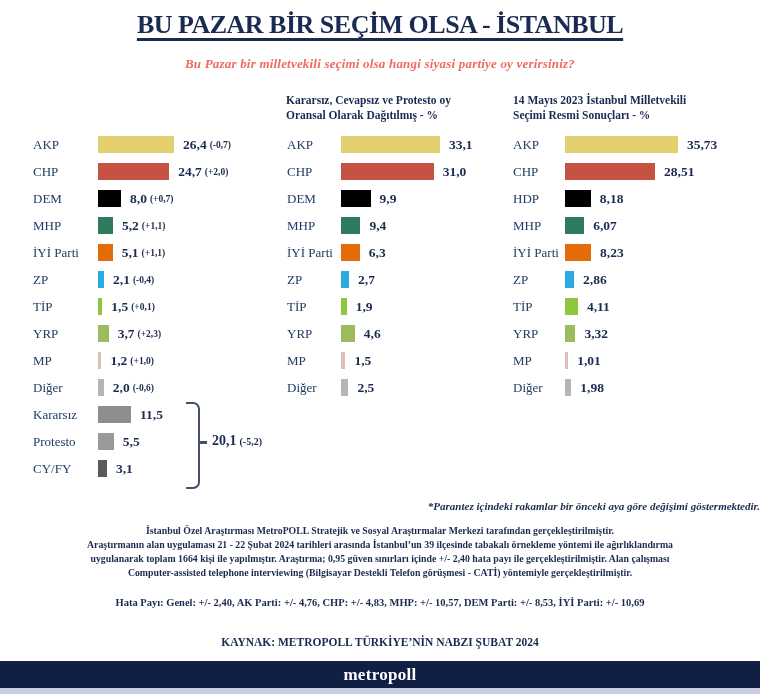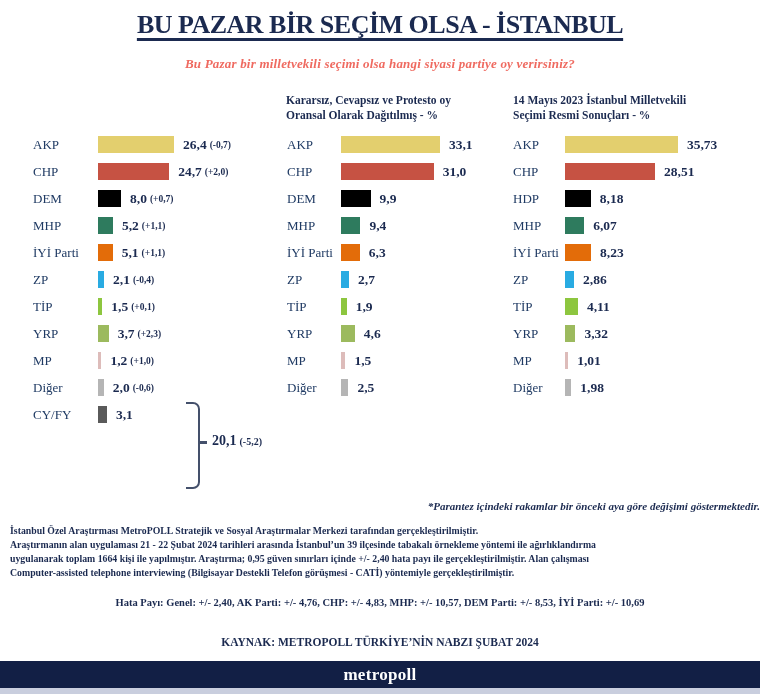--- a/index.html
+++ b/index.html
@@ -33,21 +33,21 @@
 
   .bracket{position:absolute;left:186px;top:402px;width:12px;height:83px;
            border:2.5px solid #44506b;border-left:none;border-radius:0 7px 7px 0;}
   .bracket-dash{position:absolute;left:199px;top:441px;width:8px;height:2.5px;background:#44506b;}
   .bracket-label{position:absolute;left:212px;top:433px;font-size:14px;font-weight:bold;color:#1b2a50;}
   .bracket-label .chg{font-size:10px;}
 
   .footnote{position:absolute;top:500px;left:0;width:760px;text-align:right;
             font-size:11px;font-weight:bold;font-style:italic;color:#1b2a50;}
 
-  .methodology{position:absolute;top:524px;left:10px;width:740px;text-align:left;
+  .methodology{position:absolute;top:524px;left:10px;width:740px;text-align:center;
                font-size:9.8px;font-weight:bold;line-height:14px;color:#1b2a50;}
 
   .error-margin{position:absolute;top:597px;left:0;width:760px;text-align:center;
                 font-size:10.5px;font-weight:bold;color:#1b2a50;}
 
   .source{position:absolute;top:636px;left:0;width:760px;text-align:center;
           font-size:11.5px;font-weight:bold;color:#1b2a50;}
 
   .footer-bar{position:absolute;top:661px;left:0;width:760px;height:27px;background:#121f45;
               display:flex;align-items:center;justify-content:center;}
@@ -130,20 +130,30 @@
         <span class="val">1,2</span>
         <span class="chg">(+1,0)</span>
       </div>
       <div class="bar-row">
         <span class="party-label">Diğer</span>
         <span class="bar" style="width: 5.76px; background: rgb(181, 181, 181);"></span>
         <span class="val">2,0</span>
         <span class="chg">(-0,6)</span>
       </div>
       <div class="bar-row">
+        <span class="party-label">Kararsız</span>
+        <span class="bar" style="width: 33.12px; background: rgb(142, 142, 142);"></span>
+        <span class="val">11,5</span>
+      </div>
+      <div class="bar-row">
+        <span class="party-label">Protesto</span>
+        <span class="bar" style="width: 15.84px; background: rgb(154, 154, 154);"></span>
+        <span class="val">5,5</span>
+      </div>
+      <div class="bar-row">
         <span class="party-label">CY/FY</span>
         <span class="bar" style="width: 8.928px; background: rgb(90, 90, 90);"></span>
         <span class="val">3,1</span>
       </div>
     </div>
   <div class="col col2">
       <div class="bar-row">
         <span class="party-label">AKP</span>
         <span class="bar" style="width: 98.969px; background: rgb(227, 207, 110);"></span>
         <span class="val">33,1</span>

